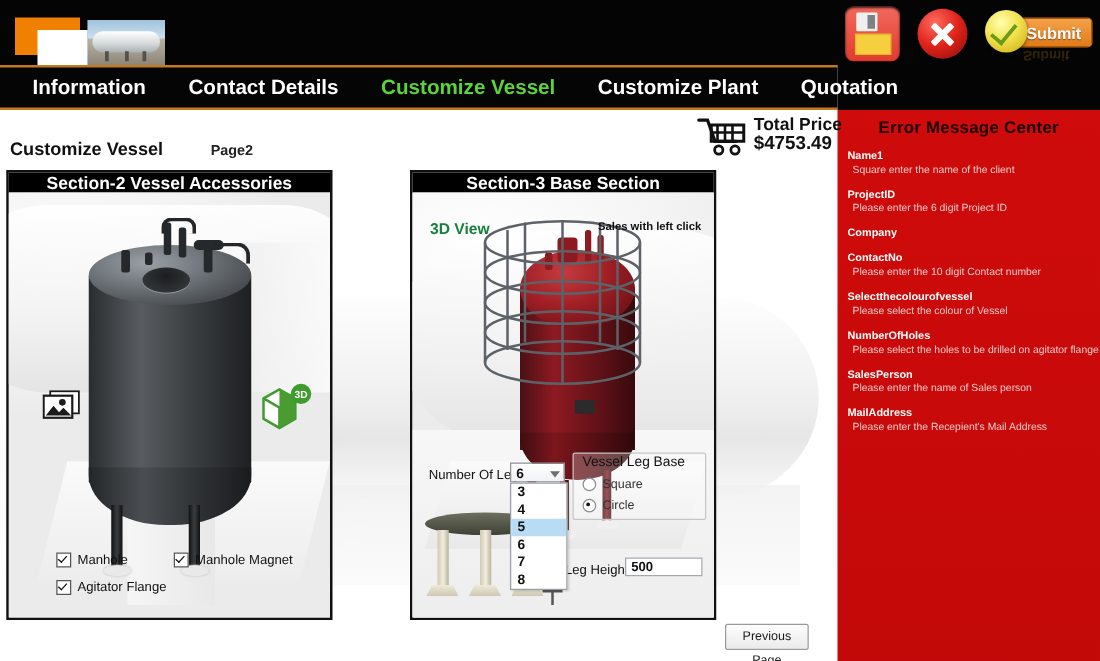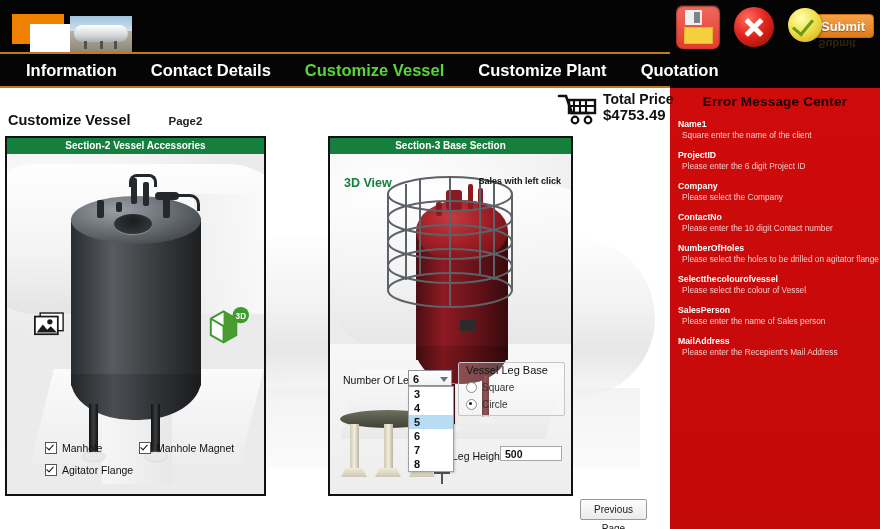--- a/index.html
+++ b/index.html
@@ -77,21 +77,21 @@
   .pagehead .p{font-size:11.5px;font-weight:bold;color:#222;}
 
   .cart{position:absolute;left:557px;top:92px;z-index:6;display:flex;align-items:flex-start;gap:4px;}
   .cart svg{display:block;}
   .cart .pr{line-height:1.05;}
   .cart .pr .lab{font-size:14px;font-weight:bold;color:#111;}
   .cart .pr .val{font-size:15px;font-weight:bold;color:#111;}
 
   
   .panel{position:absolute;background:#fff;border:2px solid #111;box-sizing:border-box;z-index:4;}
-  .panel-hd{height:16px;background:#15803d;color:#fff;font-size:10px;font-weight:bold;
+  .panel-hd{height:16px;background:#000000;color:#fff;font-size:14px;font-weight:bold;
      text-align:center;line-height:16px;}
   .panel-body{position:relative;overflow:hidden;height:calc(100% - 16px);}
 
   #panel2{left:5px;top:136px;width:261px;height:360px;}
   #panel3{left:328px;top:136px;width:245px;height:360px;}
 
   .scene2{position:absolute;inset:0;
      background:
       radial-gradient(ellipse 200px 120px at 40px 60px,#ffffff,#f4f4f4 60%,#ebebeb),
       linear-gradient(160deg,#fafafa 0%,#f0f0f0 45%,#e9e9e9 100%);}
@@ -456,35 +456,34 @@
       <div class="erritem">
         <div class="ek">Name1</div>
         <div class="ev">Square enter the name of the client</div>
       </div>
       <div class="erritem">
         <div class="ek">ProjectID</div>
         <div class="ev">Please enter the 6 digit Project ID</div>
       </div>
       <div class="erritem">
         <div class="ek">Company</div>
-        <div class="ev">Please select the Company</div>
       </div>
       <div class="erritem">
         <div class="ek">ContactNo</div>
         <div class="ev">Please enter the 10 digit Contact number</div>
       </div>
       <div class="erritem">
+        <div class="ek">Selectthecolourofvessel</div>
+        <div class="ev">Please select the colour of Vessel</div>
+      </div>
+      <div class="erritem">
         <div class="ek">NumberOfHoles</div>
         <div class="ev">Please select the holes to be drilled on agitator flange</div>
       </div>
       <div class="erritem">
-        <div class="ek">Selectthecolourofvessel</div>
-        <div class="ev">Please select the colour of Vessel</div>
-      </div>
-      <div class="erritem">
         <div class="ek">SalesPerson</div>
         <div class="ev">Please enter the name of Sales person</div>
       </div>
       <div class="erritem">
         <div class="ek">MailAddress</div>
         <div class="ev">Please enter the Recepient's Mail Address</div>
       </div>
     </div>
   </div>
 

